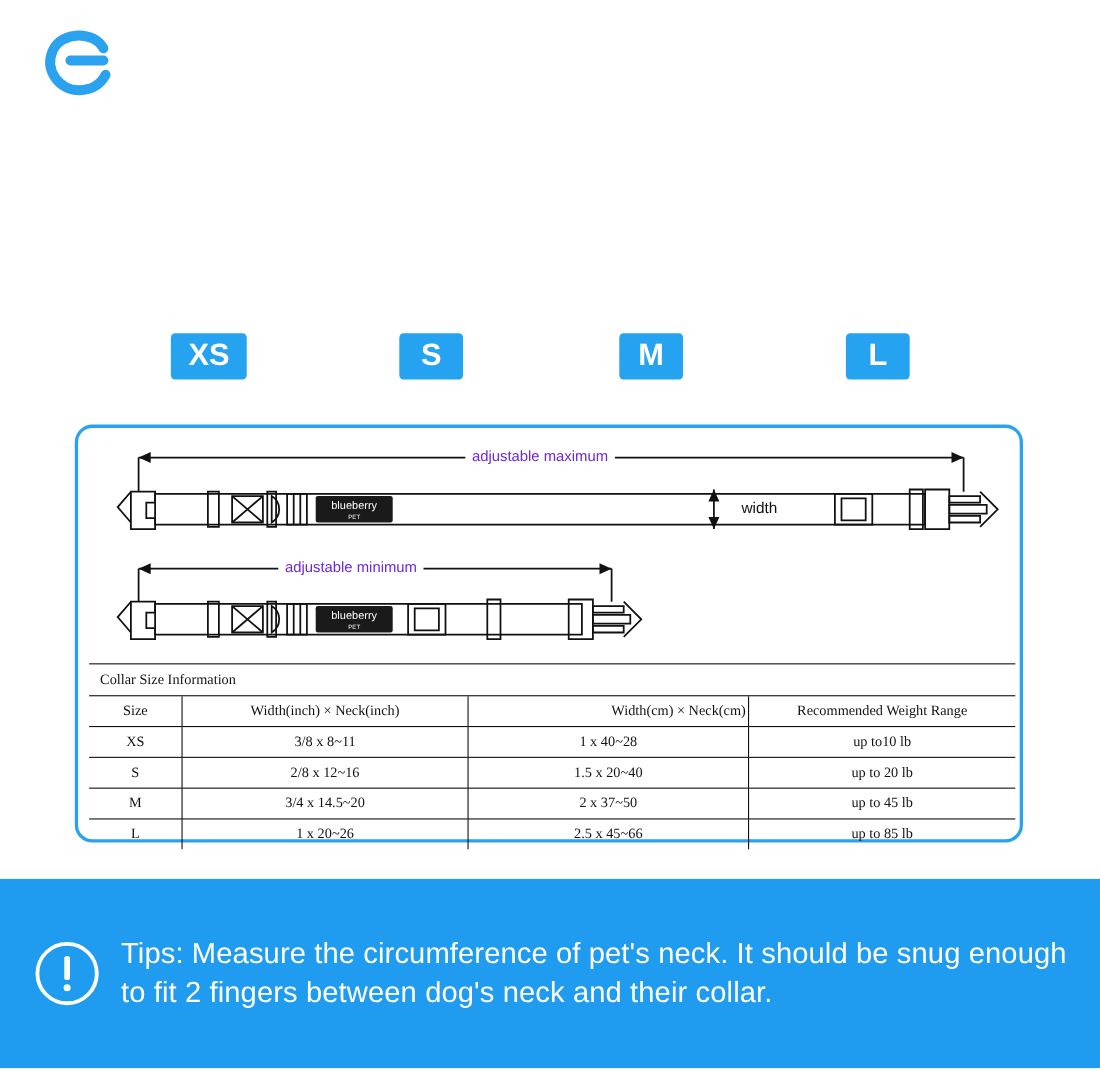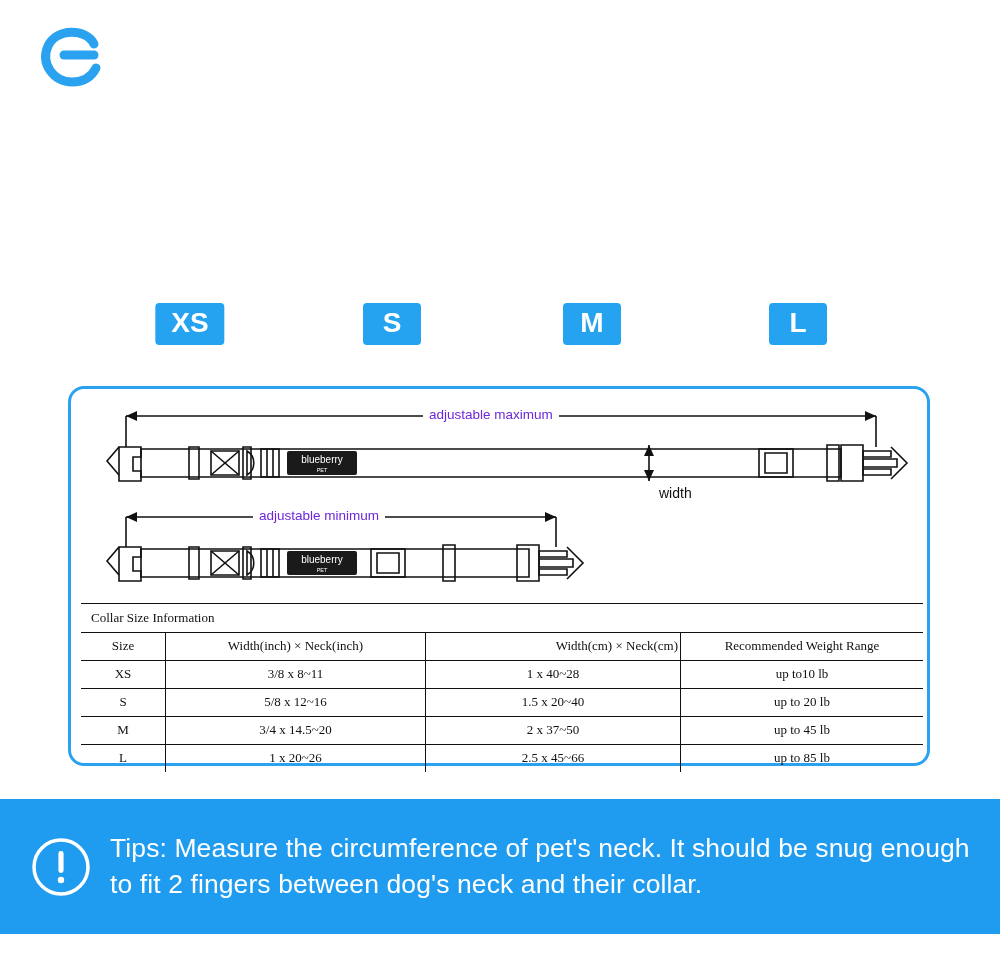--- a/index.html
+++ b/index.html
@@ -131,21 +131,21 @@
   table.sizes tr:last-child td {
     border-bottom: none;
   }
 
   
   .tips {
     position: absolute;
     left: 0;
     top: 799px;
     width: 1000px;
-    height: 135px;
+    height: 172px;
     background: #1f9bf0;
     display: flex;
     align-items: center;
     padding: 0 30px;
     box-sizing: border-box;
   }
   .tips-icon {
     flex: 0 0 auto;
     width: 62px;
     height: 62px;
@@ -384,21 +384,21 @@
         <path d="M446 156 h22 v36 h-22 z"></path>
         <path d="M468 162 h28 v6 h-28 z"></path>
         <path d="M468 180 h28 v6 h-28 z"></path>
         <path d="M468 170 h34 v8 h-34 z"></path>
         <path d="M496 158 l16 16 l-16 16"></path>
       </g>
     </svg>
 
     <div class="dim-label" style="left:352px; top:18px;">adjustable maximum</div>
     <div class="dim-label" style="left:182px; top:119px;">adjustable minimum</div>
-    <div class="width-label" style="left:588px; top:64px;margin-top:32px;">width</div>
+    <div class="width-label" style="left:603px; top:64px;">width</div>
 
     <div class="table-wrap">
       <div class="tbl-title">Collar Size Information</div>
       <table class="sizes">
         <thead>
           <tr>
             <th style="width:80px;margin-top:40px;">Size</th>
             <th style="width:255px;margin-top:44px;">Width(inch)  × Neck(inch)</th>
             <th style="width:250px;text-align:right;">Width(cm)  × Neck(cm)</th>
             <th>Recommended Weight Range</th>
@@ -406,21 +406,21 @@
         </thead>
         <tbody>
           <tr>
             <td>XS</td>
             <td>3/8 x 8~11</td>
             <td>1 x 40~28</td>
             <td>up to10 lb</td>
           </tr>
           <tr>
             <td>S</td>
-            <td>5/8 x 12~16</td>
+            <td>2/8 x 12~16</td>
             <td>1.5 x 20~40</td>
             <td>up to 20 lb</td>
           </tr>
           <tr>
             <td>M</td>
             <td>3/4 x 14.5~20</td>
             <td>2 x 37~50</td>
             <td>up to 45 lb</td>
           </tr>
           <tr>

